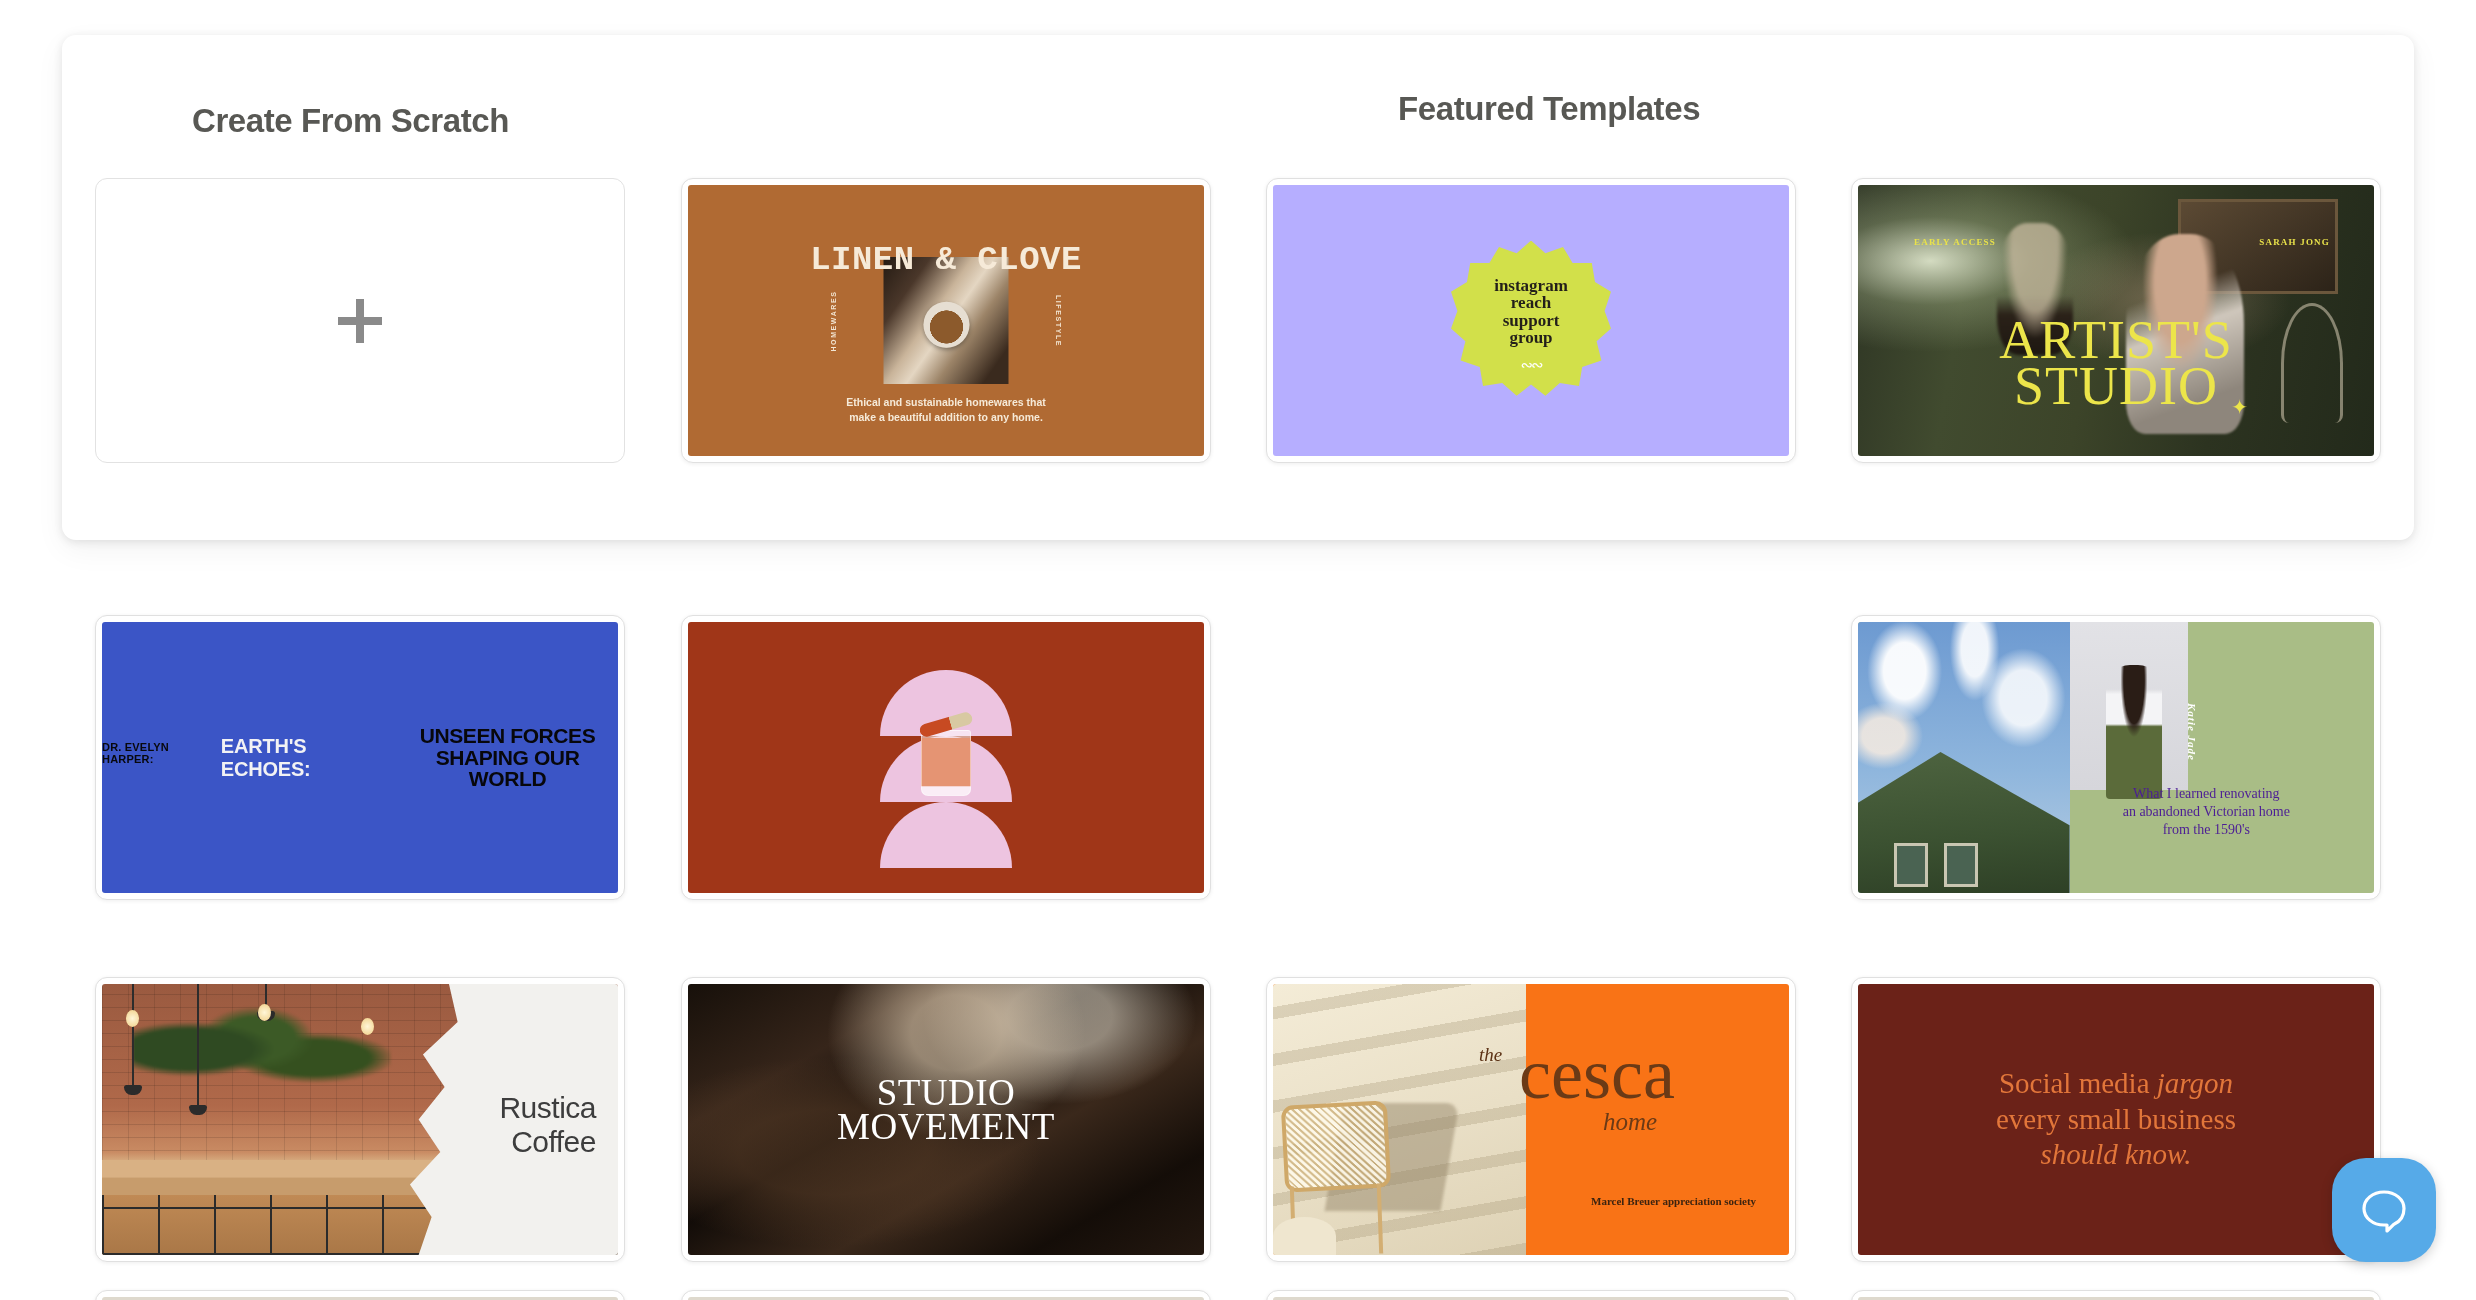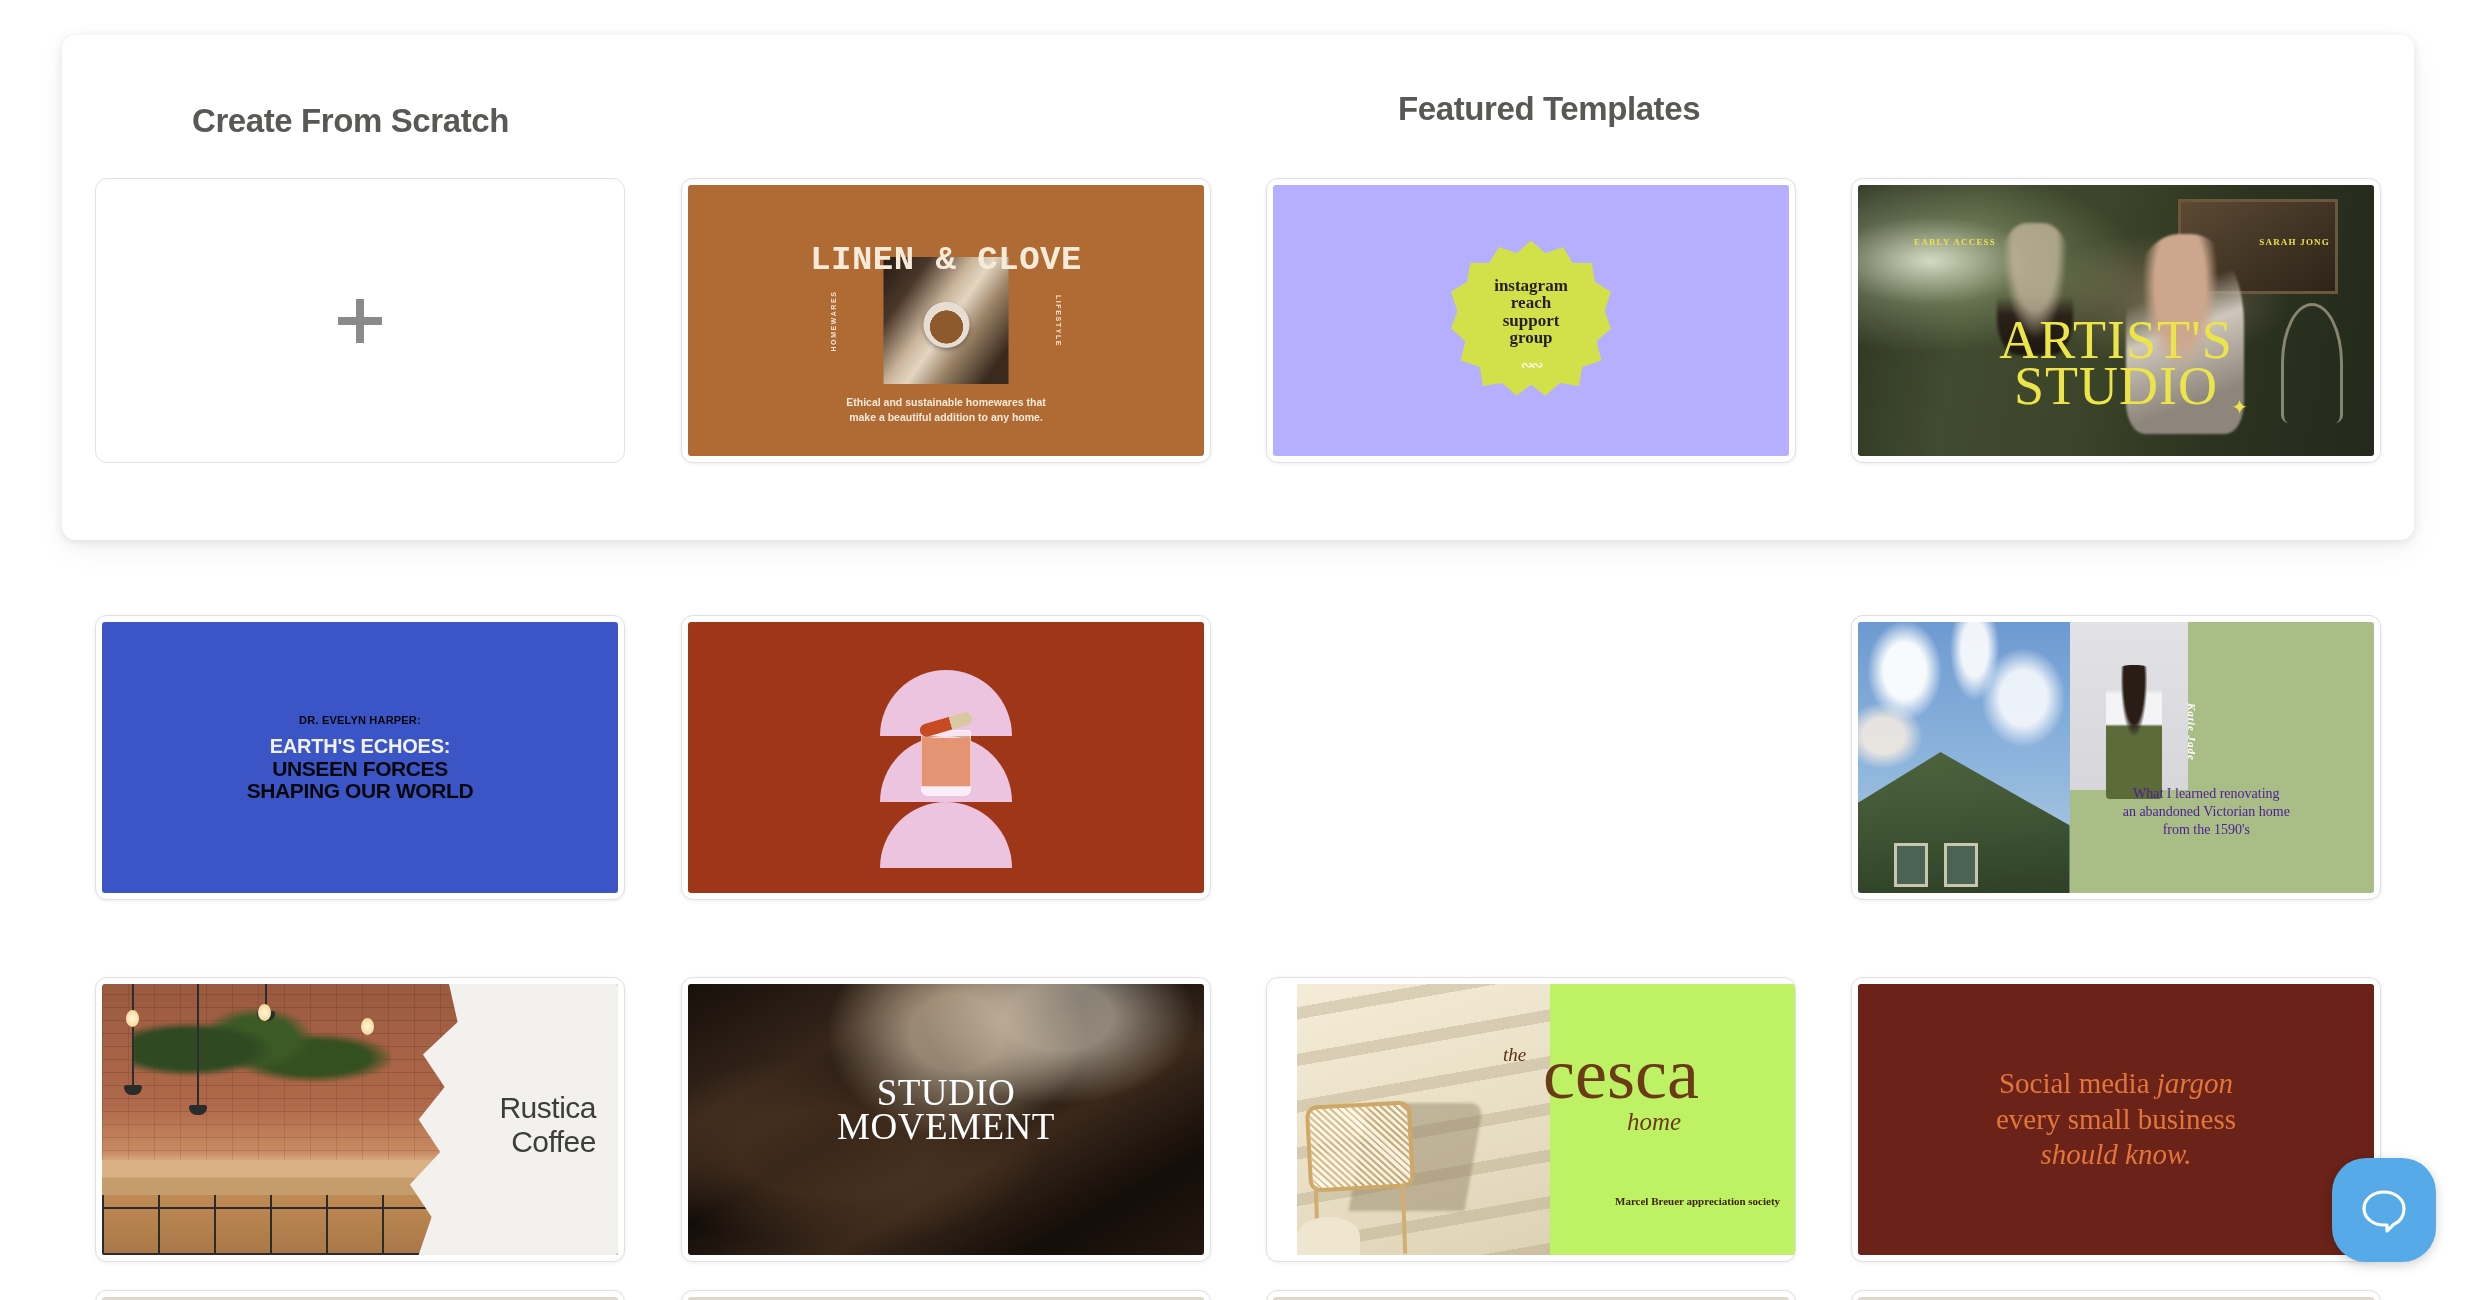--- a/index.html
+++ b/index.html
@@ -188,21 +188,21 @@
   .artist-tag-r { right: 44px; }
   .artist-title {
     position: absolute; left: 0; right: 0; top: 132px; text-align: center; z-index: 4;
     font-family: "Liberation Serif", serif; font-size: 54px; line-height: 0.86;
     color: #ece54a; letter-spacing: 1px;
   }
   .artist-spark { position: absolute; right: 126px; top: 210px; color: #ece54a; font-size: 20px; z-index: 5; }
 
   
   .t-earth { background: #3b55c6; width: 100%; height: 100%;
-    display: flex; flex-direction: column; align-items: center; justify-content: center; }
+    display: flex; flex-direction: row; align-items: center; justify-content: center; }
   .earth-kicker { font-size: 11px; font-weight: bold; color: #08080c; letter-spacing: 0.2px; margin-bottom: 9px; }
   .earth-l1 { font-size: 20px; font-weight: bold; color: #f2f2f4; letter-spacing: -0.2px; }
   .earth-l2 { font-size: 21px; font-weight: bold; color: #07070b; line-height: 1.04; text-align: center; letter-spacing: -0.4px; }
 
   
   .t-cocktail { background: #a03618; width: 100%; height: 100%; position: relative; }
   .arch {
     position: absolute; left: 50%; transform: translateX(-50%);
     width: 132px; height: 66px; background: #edc4e0;
     border-radius: 66px 66px 0 0;
@@ -347,21 +347,21 @@
       radial-gradient(ellipse at 28% 62%, rgba(90,62,40,0.55) 0 18%, rgba(0,0,0,0) 40%),
       linear-gradient(150deg, #17100a 0%, #36251a 25%, #120c08 42%, #3a281b 62%, #140d08 82%, #241810 100%);
   }
   .studio-title {
     position: absolute; left: 0; right: 0; top: 92px; text-align: center; z-index: 3;
     font-family: "Liberation Serif", serif; font-size: 37px; line-height: 0.92;
     color: #ffffff; letter-spacing: 0.5px;
   }
 
   
-  .t-cesca { width: 100%; height: 100%; position: relative; background: #bef264; overflow: hidden; margin-left: 24px; }
+  .t-cesca { width: 100%; height: 100%; position: relative; background: #f97316; overflow: hidden; }
   .cesca-photo {
     position: absolute; left: 0; top: 0; width: 49%; height: 100%;
     background:
       repeating-linear-gradient(-10deg, rgba(163,148,115,0.30) 0 12px, rgba(0,0,0,0) 12px 46px),
       linear-gradient(160deg, #f4ecd7 0%, #e9dfc6 55%, #ded2b5 100%);
   }
   .cesca-shadow {
     position: absolute; left: 24%; bottom: 16%; width: 46%; height: 40%;
     background: rgba(140,124,96,0.45); border-radius: 14px 14px 0 0;
     transform: skewX(-10deg); filter: blur(1.4px);

